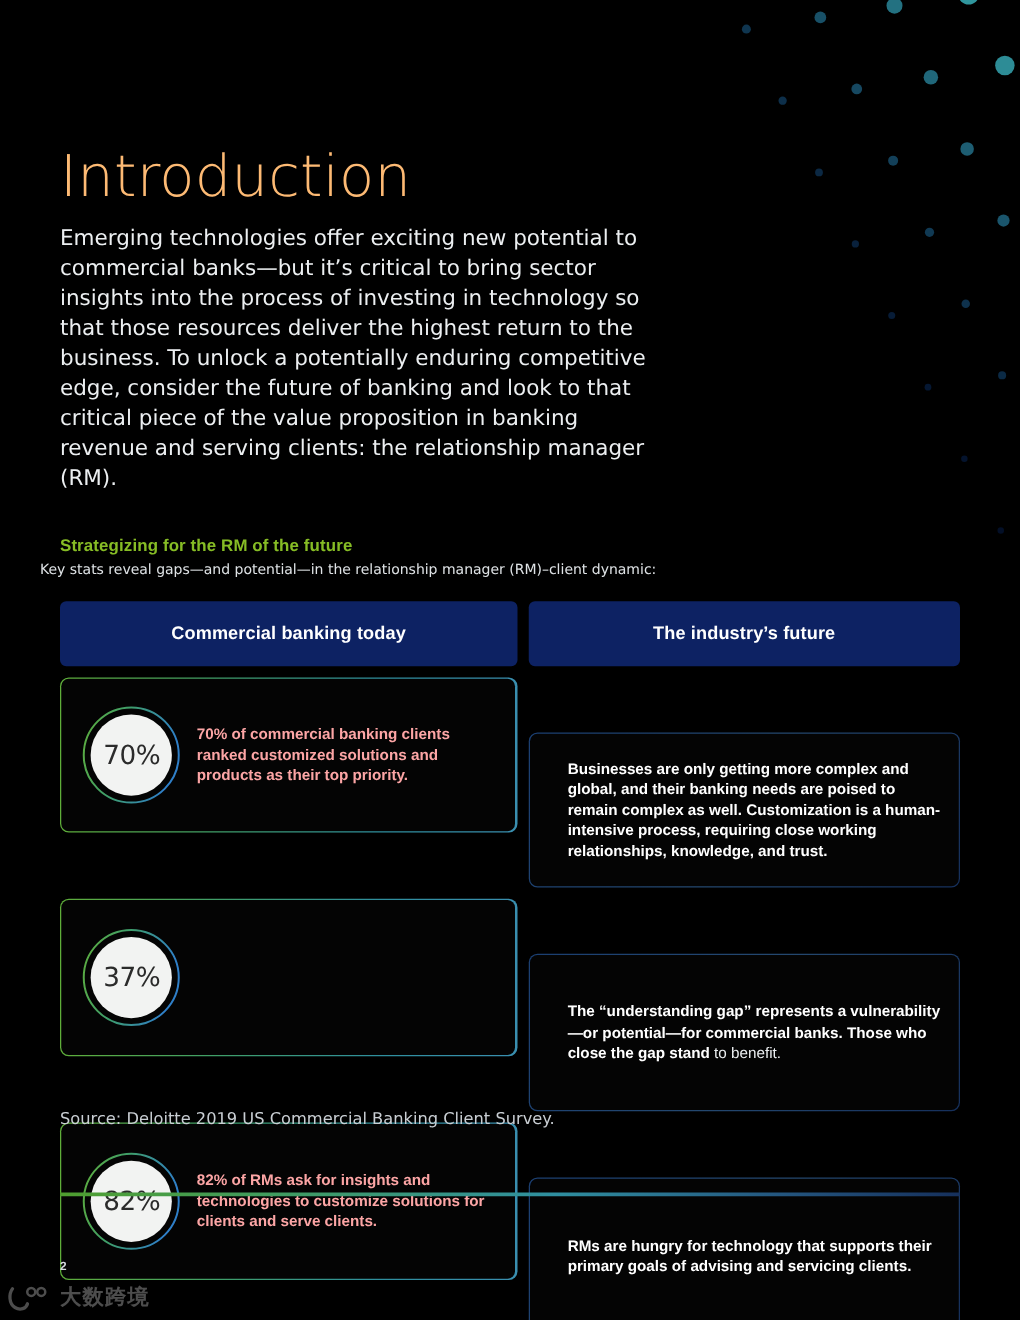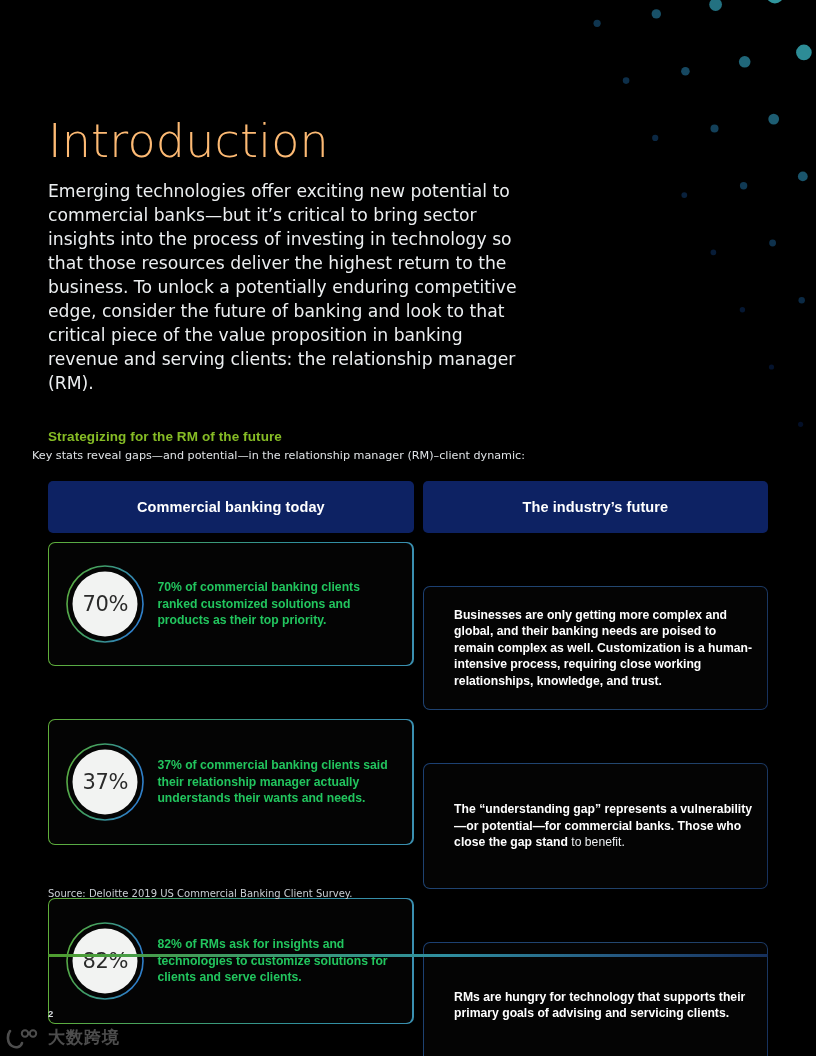--- a/index.html
+++ b/index.html
@@ -165,39 +165,39 @@
     font-weight: 400;
     color: #2b2b2b;
     font-family: "DejaVu Sans", sans-serif;
     letter-spacing: -0.3px;
   }
 
   .stat-text {
     font-size: 12.2px;
     line-height: 16.4px;
     font-weight: bold;
-    color: #22c55e;
+    color: #fca5a5;
   }
 
   .fact-text {
     font-size: 12.2px;
     line-height: 16.4px;
     font-weight: bold;
     color: #ffffff;
   }
   .fact-text .light {
     font-weight: 400;
     color: #eceff1;
   }
 
   .source {
     position: absolute;
     left: 48px;
     top: 888px;
-    font-size: 10px;
+    font-size: 13px;
     color: #c9ced3;
     font-family: "DejaVu Sans", sans-serif;
   }
 
   .rule {
     position: absolute;
     left: 48px;
     top: 954px;
     width: 720px;
     height: 2.5px;
@@ -324,21 +324,20 @@
                     <stop offset="0%" stop-color="#5fae3a"></stop>
                     <stop offset="45%" stop-color="#3f9e6a"></stop>
                     <stop offset="100%" stop-color="#2f7fc8"></stop>
                   </linearGradient>
                 </defs>
                 <circle cx="40" cy="40" r="38" fill="none" stroke="url(#ringgrad2)" stroke-width="1.6"></circle>
                 <circle cx="40" cy="40" r="32.5" fill="#f2f3f2"></circle>
               </svg>
               <span class="num">37%</span>
             </div>
-            <div class="stat-text">37% of commercial banking clients said their relationship manager actually understands their wants and needs.</div>
           </div>
         </div>
       </div>
       <div class="col-right">
         <div class="card-right">
           <div class="inner">
             <div class="fact-text">
               <span>The “understanding gap” represents a vulnerability—or potential—for commercial banks. Those who close the gap stand</span>
               <span class="light">to benefit.</span>
             </div>

